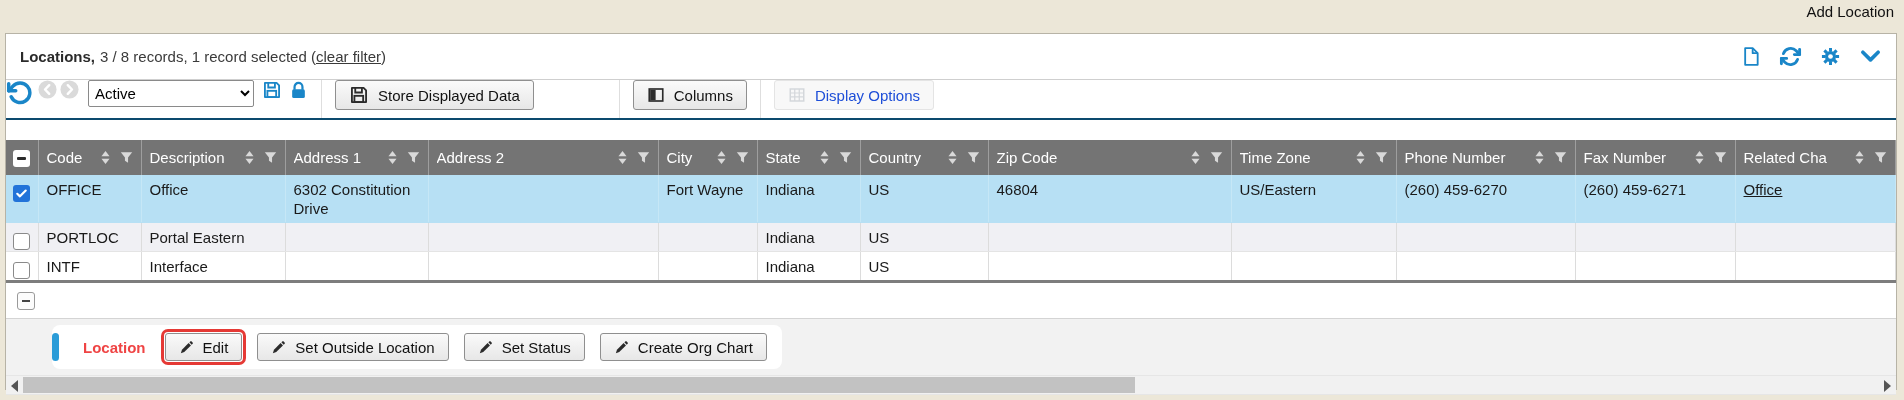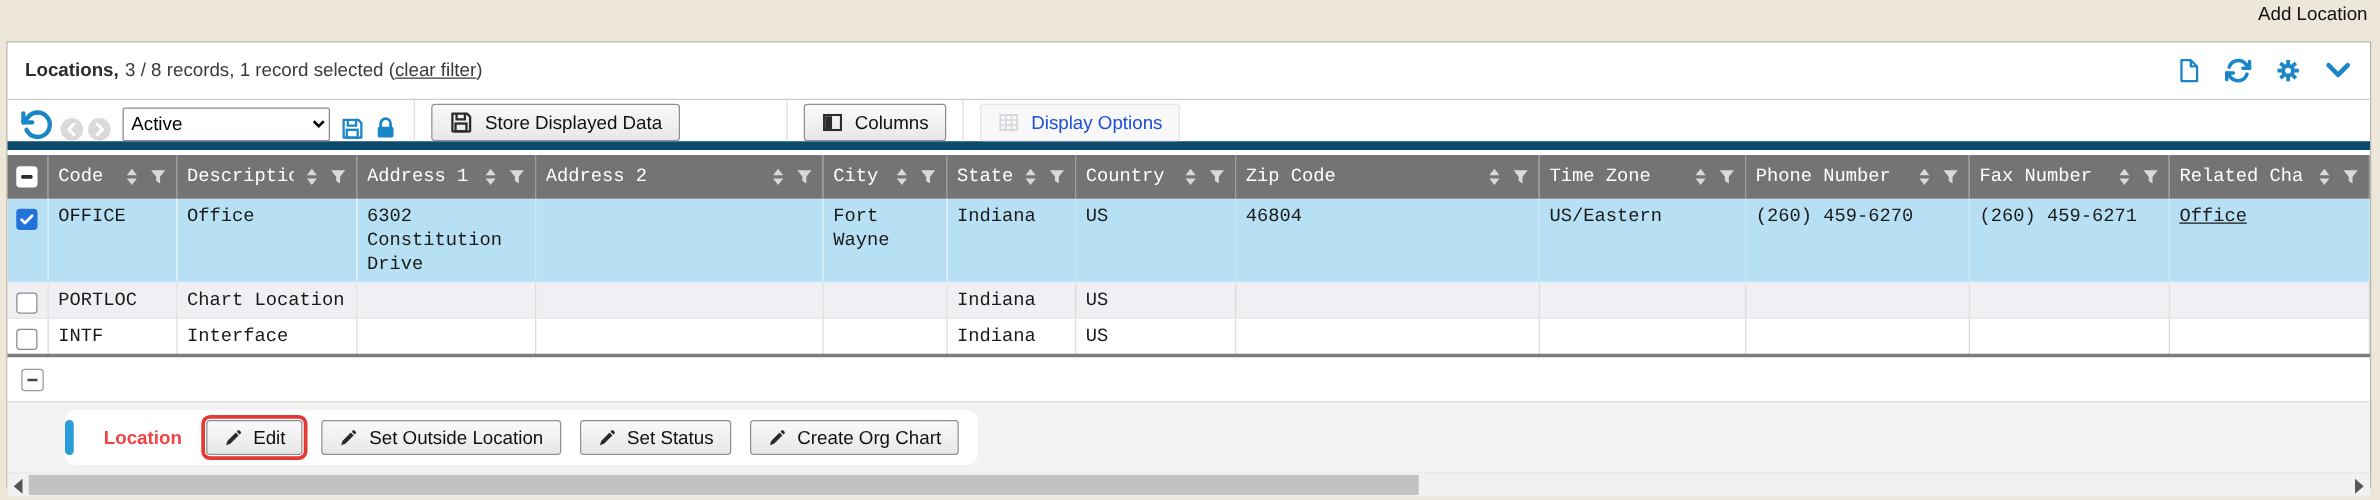--- a/index.html
+++ b/index.html
@@ -37,23 +37,23 @@
   .title-left { color: #3a3a3a; white-space: nowrap; }
   .title-left b { color: #2b2b2b; }
   .title-left .summary { margin-left: 5px; }
   .clear-filter { text-decoration: underline; cursor: pointer; color: #3a3a3a; }
   .panel-icons { display: flex; align-items: center; gap: 18px; color: var(--accent, #1a86c8); }
   .panel-icons span { display: inline-flex; cursor: pointer; }
 
   
   .toolbar {
     height: 40px; flex: 0 0 auto;
-    display: flex; align-items: flex-end;
-    padding-left: 10px;
-    border-bottom: 7px solid #0c4a6e;
+    display: flex; align-items: flex-start;
+    padding-left: 0;
+    border-bottom: 2px solid #0c4a6e;
   }
   .toolbar .ticn { display: inline-flex; align-items: center; color: var(--accent, #1a86c8); cursor: pointer; }
   .undo-btn { margin-right: 6px; }
   .navcirc { display: inline-flex; margin-right: 3px; cursor: default; }
   .view-select {
     height: 27px; width: 166px; margin-left: 6px;
     font-size: 15px; font-family: "Liberation Sans", sans-serif;
     border: 1px solid #8a8a8a; border-radius: 2px; background: #fff;
     padding: 0 2px;
   }
@@ -68,21 +68,21 @@
     font-size: 15px; font-family: "Liberation Sans", sans-serif;
     color: #111; cursor: pointer; white-space: nowrap;
   }
   .btn .bicon { display: inline-flex; color: #2b2b2b; }
   .btn.disabled { color: #1d4ed8; border-color: #e4e4e4; background: #f8f8f8; cursor: default; }
   .btn.disabled .bicon { color: #d4d7db; }
   .toolbar .btn { margin-right: 0; }
   .gap-lg { width: 72px; }
 
   
-  .grid-wrap { margin-top: 4px; flex: 0 0 auto; font-family: Liberation Mono, monospace; }
+  .grid-wrap { margin-top: 20px; flex: 0 0 auto; }
   table { border-collapse: collapse; table-layout: fixed; width: 1890px; border-bottom: 3px solid #7d7d7d; }
   th {
     background: var(--header-gray, #747474);
     height: 35px; font-weight: normal; color: #fff;
     border-right: 1px solid #9e9e9e;
   }
   .thi { display: flex; align-items: center; gap: 9px; padding: 0 8px; }
   .thl { flex: 1 1 auto; text-align: left; white-space: nowrap; overflow: hidden; }
   .ticon { display: inline-flex; color: #d9d9d9; cursor: pointer; flex: 0 0 auto; }
   td {
@@ -476,21 +476,21 @@
             <td>US</td>
             <td>46804</td>
             <td>US/Eastern</td>
             <td>(260) 459-6270</td>
             <td>(260) 459-6271</td>
             <td><a class="cell-link">Office</a></td>
           </tr>
           <tr class="stripe">
             <td class="cbcell"><span class="cb unchecked"></span></td>
             <td>PORTLOC</td>
-            <td>Chart Location</td>
+            <td>Portal Eastern</td>
             <td></td>
             <td></td>
             <td></td>
             <td>Indiana</td>
             <td>US</td>
             <td></td>
             <td></td>
             <td></td>
             <td></td>
             <td></td>

